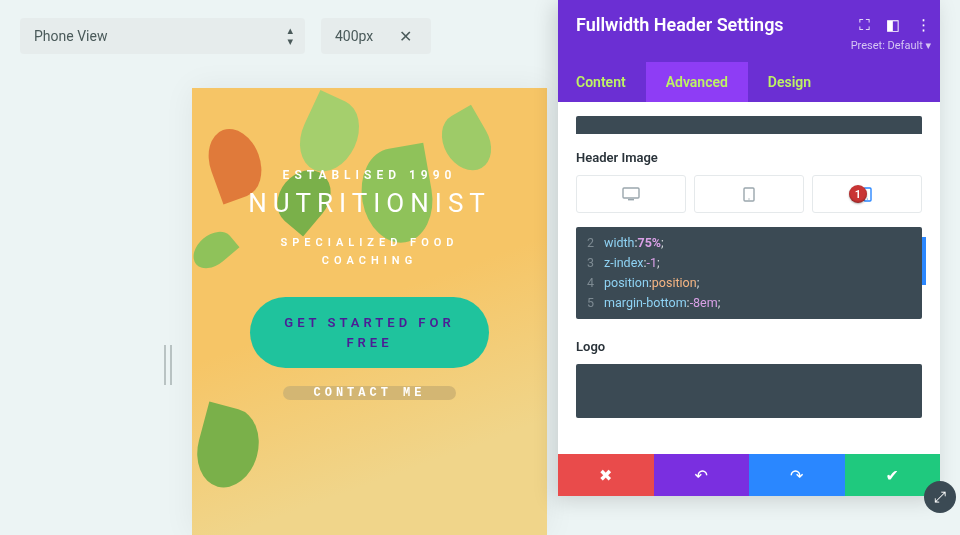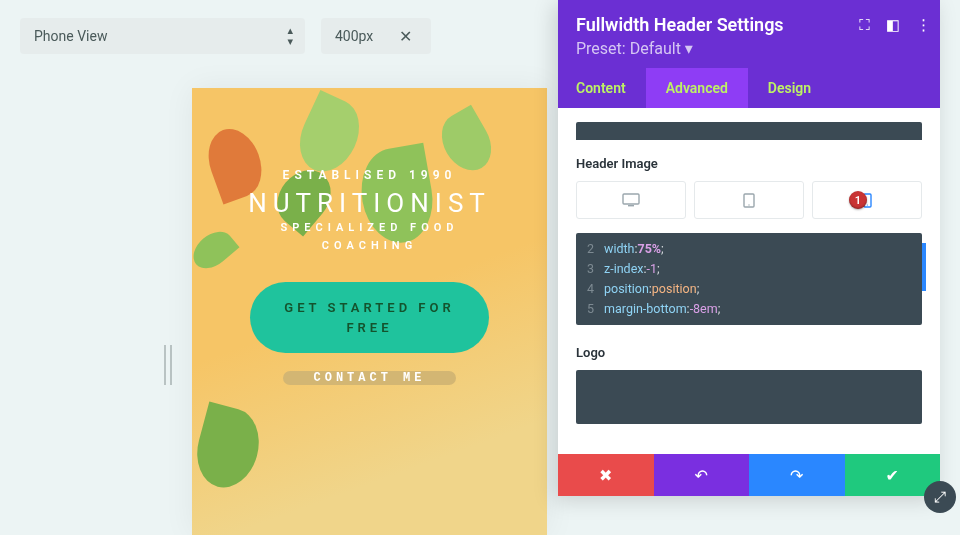--- a/index.html
+++ b/index.html
@@ -18,31 +18,31 @@
 .phone-frame { position:absolute; left:192px; top:88px; width:355px; height:447px; background:#fff; box-shadow:0 0 30px rgba(0,0,0,.06); overflow:hidden; }
 .drag-handle { position:absolute; left:164px; top:345px; width:16px; height:40px; display:flex; gap:4px; }
 .drag-handle span { width:2px; background:#b9c3c3; }
 
 .hero { position:relative; width:100%; height:100%; background:linear-gradient(160deg,#f6c566 0%,#f6c566 48%,#f0d58a 80%); display:flex; flex-direction:column; align-items:center; padding-top:80px; }
 .leaves { position:absolute; inset:0; pointer-events:none; }
 .leaf { position:absolute; border-radius:50% 0 50% 50%; }
 .hero-text { position:relative; z-index:2; text-align:center; color:#fff; letter-spacing:5px; }
 .est { font-size:12px; font-weight:600; }
 .brand { font-size:26px; font-weight:400; margin-top:6px; letter-spacing:6px; }
-.sub { font-size:11px; font-weight:600; margin-top:1px; line-height:1.6; }
-.btn-primary { margin-top:28px; background:#1fc39d; color:#14532d; border:none; border-radius:40px; padding:16px 34px; font-size:13px; letter-spacing:4px; font-weight:600; cursor:pointer; line-height:1.5; }
+.sub { font-size:11px; font-weight:600; margin-top:16px; line-height:1.6; }
+.btn-primary { margin-top:28px; background:#1fc39d; color:#4c1d95; border:none; border-radius:40px; padding:16px 34px; font-size:13px; letter-spacing:4px; font-weight:600; cursor:pointer; line-height:1.5; }
 .btn-secondary { margin-top:18px; background:#d3b673; color:#fff; border:none; border-radius:40px; padding:0 30px; font-size:12px; letter-spacing:4px; font-weight:600; cursor:pointer;font-family:Liberation Mono, monospace; }
 
 .panel { position:absolute; right:20px; top:0; width:382px; background:#fff; box-shadow:-4px 4px 20px rgba(0,0,0,.15); display:flex; flex-direction:column; height:496px; }
 .panel-head { background:#6b2fd3; color:#fff; padding:14px 9px 0 18px; }
 .panel-title-row { display:flex; align-items:center; justify-content:space-between; }
 .panel-title { font-size:18px; font-weight:600; }
 .head-icons { display:flex; gap:16px; align-items:center; }
 .head-icons span { cursor:pointer; font-size:15px; }
-.preset { font-size:16px; color:#d5c6f3; margin-top:4px; padding-bottom:10px; }
+.preset { font-size:11px; color:#d5c6f3; margin-top:4px; padding-bottom:10px;text-align:right; }
 .tabs { display:flex; }
 .tab { flex:0 0 auto; padding:12px 20px; font-size:14px; font-weight:600; color:#bef264; cursor:pointer; }
 .tab.active { background:#8e3df5; }
 .tab.content { padding-left:0; }
 
 .panel-body { flex:1; overflow:auto; padding:14px 18px;border-radius:23px; }
 .dark-strip { background:#3b4a54; height:18px; border-radius:2px 2px 0 0; margin-bottom:16px; }
 .section-label { font-size:13px; font-weight:600; color:#2a333a; margin-bottom:10px; }
 .device-row { display:flex; gap:8px; margin-bottom:14px; }
 .device-btn { flex:1; height:38px; border:1px solid #e5e9eb; background:#fff; border-radius:3px; display:flex; align-items:center; justify-content:center; cursor:pointer; color:#9aa6ad; position:relative; }

